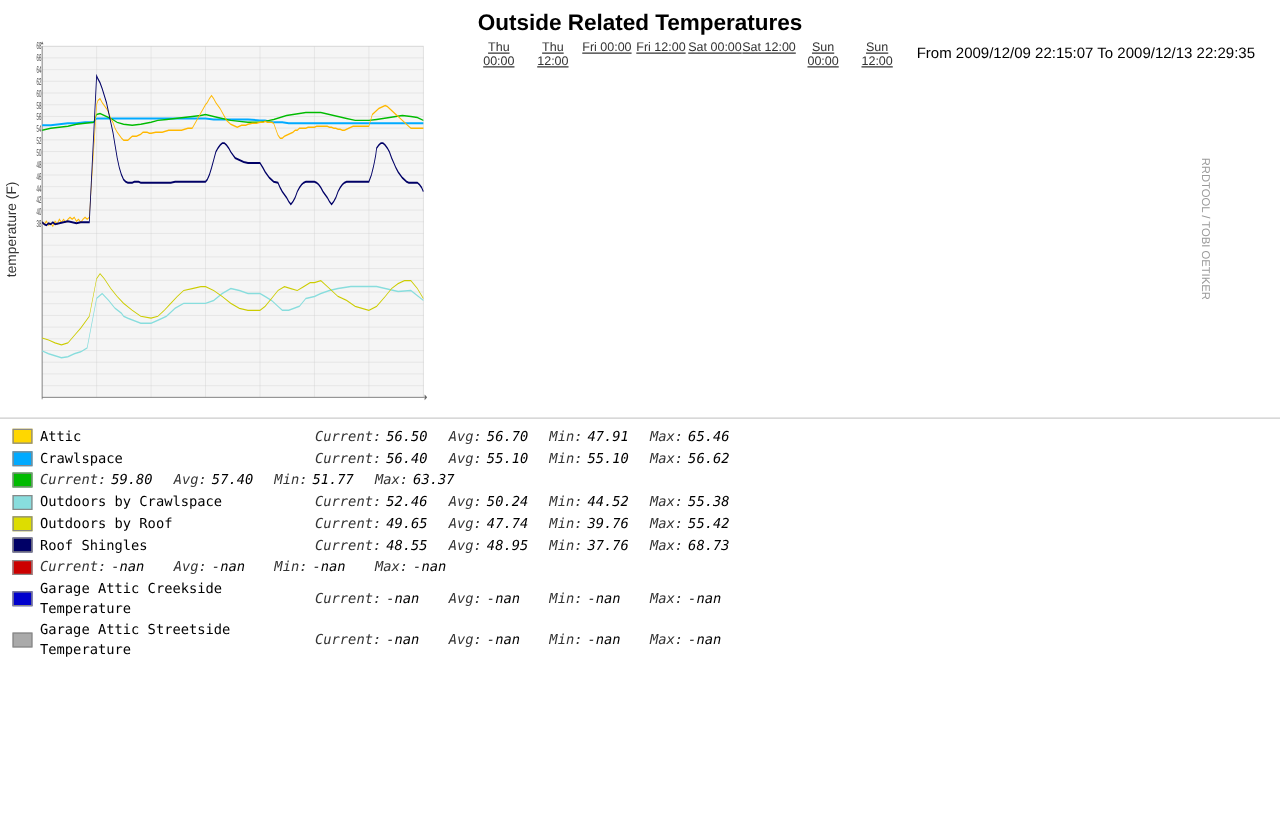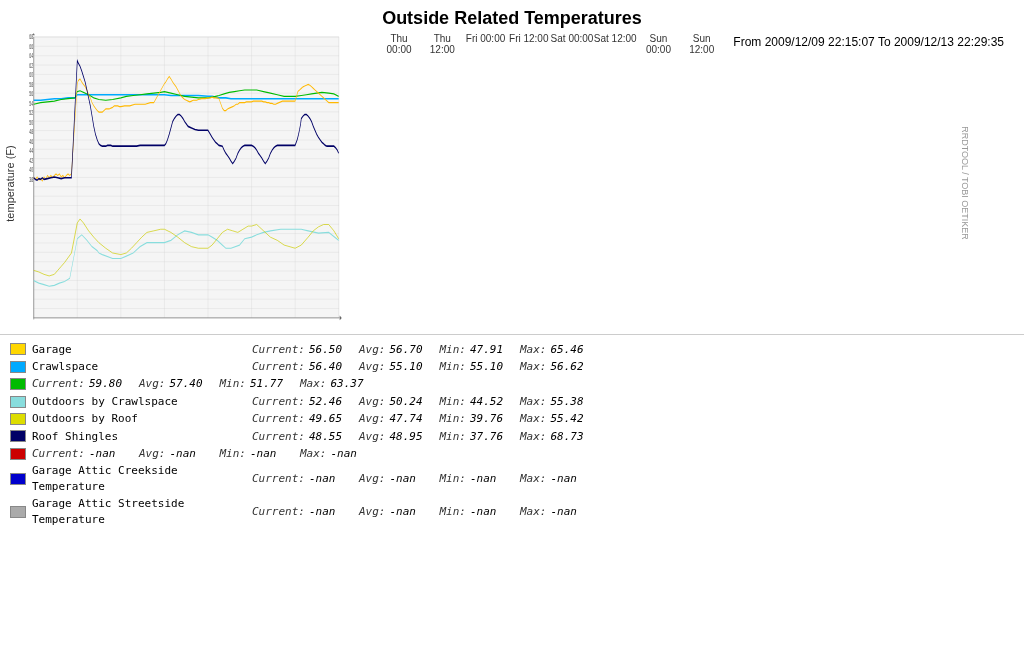--- a/index.html
+++ b/index.html
@@ -60,20 +60,21 @@
       display: block;
     }
     .x-axis-labels {
       display: flex;
       flex-direction: row;
       font-size: 10px;
       font-family: sans-serif;
       color: #333;
       padding-left: 35px;
       padding-right: 10px;
+      text-decoration: underline;
     }
     .x-label {
       flex: 1;
       text-align: center;
     }
     .date-range {
       text-align: center;
       font-size: 12px;
       font-family: sans-serif;
       padding: 2px 0 4px 0;
@@ -318,21 +319,21 @@
     </div>
 
     <div style="position:relative; width:20px;">
       <div class="watermark">RRDTOOL / TOBI OETIKER</div>
     </div>
   </div>
 
   <div class="legend-area" id="legend-container">
   <div class="legend-row">
         <span class="legend-swatch" style="background: rgb(255, 215, 0);"></span>
-        <span class="legend-name">Garage</span>
+        <span class="legend-name">Attic</span>
         <span class="legend-stats">
     <span class="legend-label">Current:</span>
     <span class="legend-value">56.50</span>
     <span class="legend-label">Avg:</span>
     <span class="legend-value">56.70</span>
     <span class="legend-label">Min:</span>
     <span class="legend-value">47.91</span>
     <span class="legend-label">Max:</span>
     <span class="legend-value">65.46</span>
   </span>

